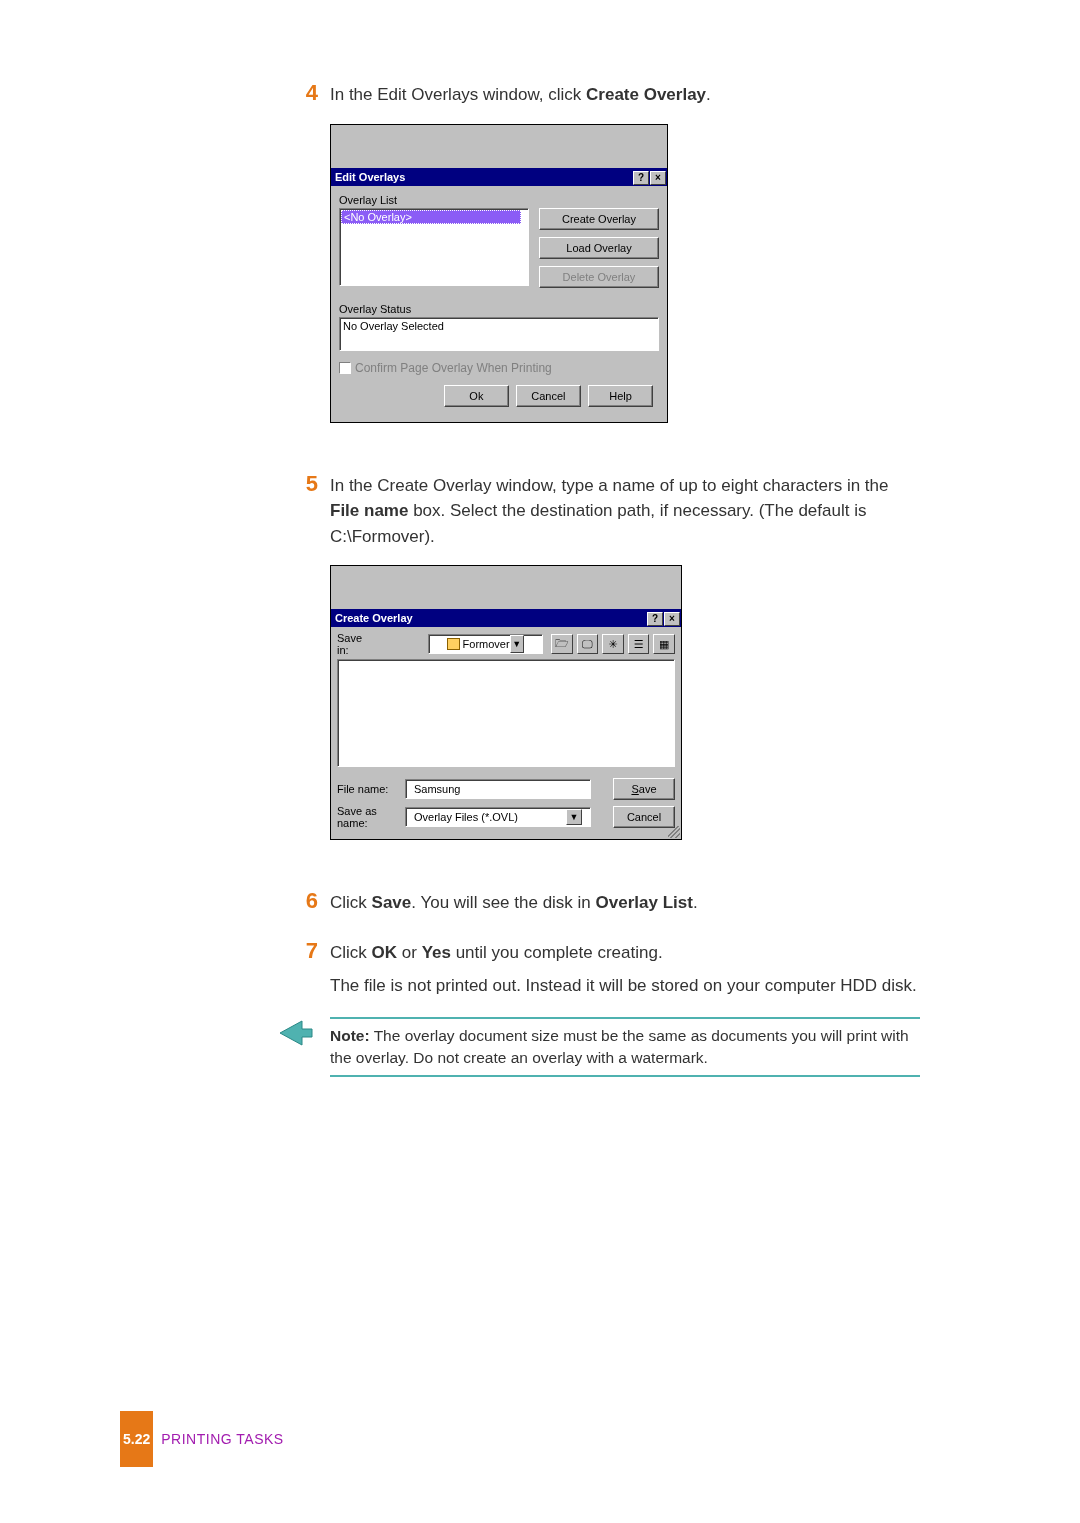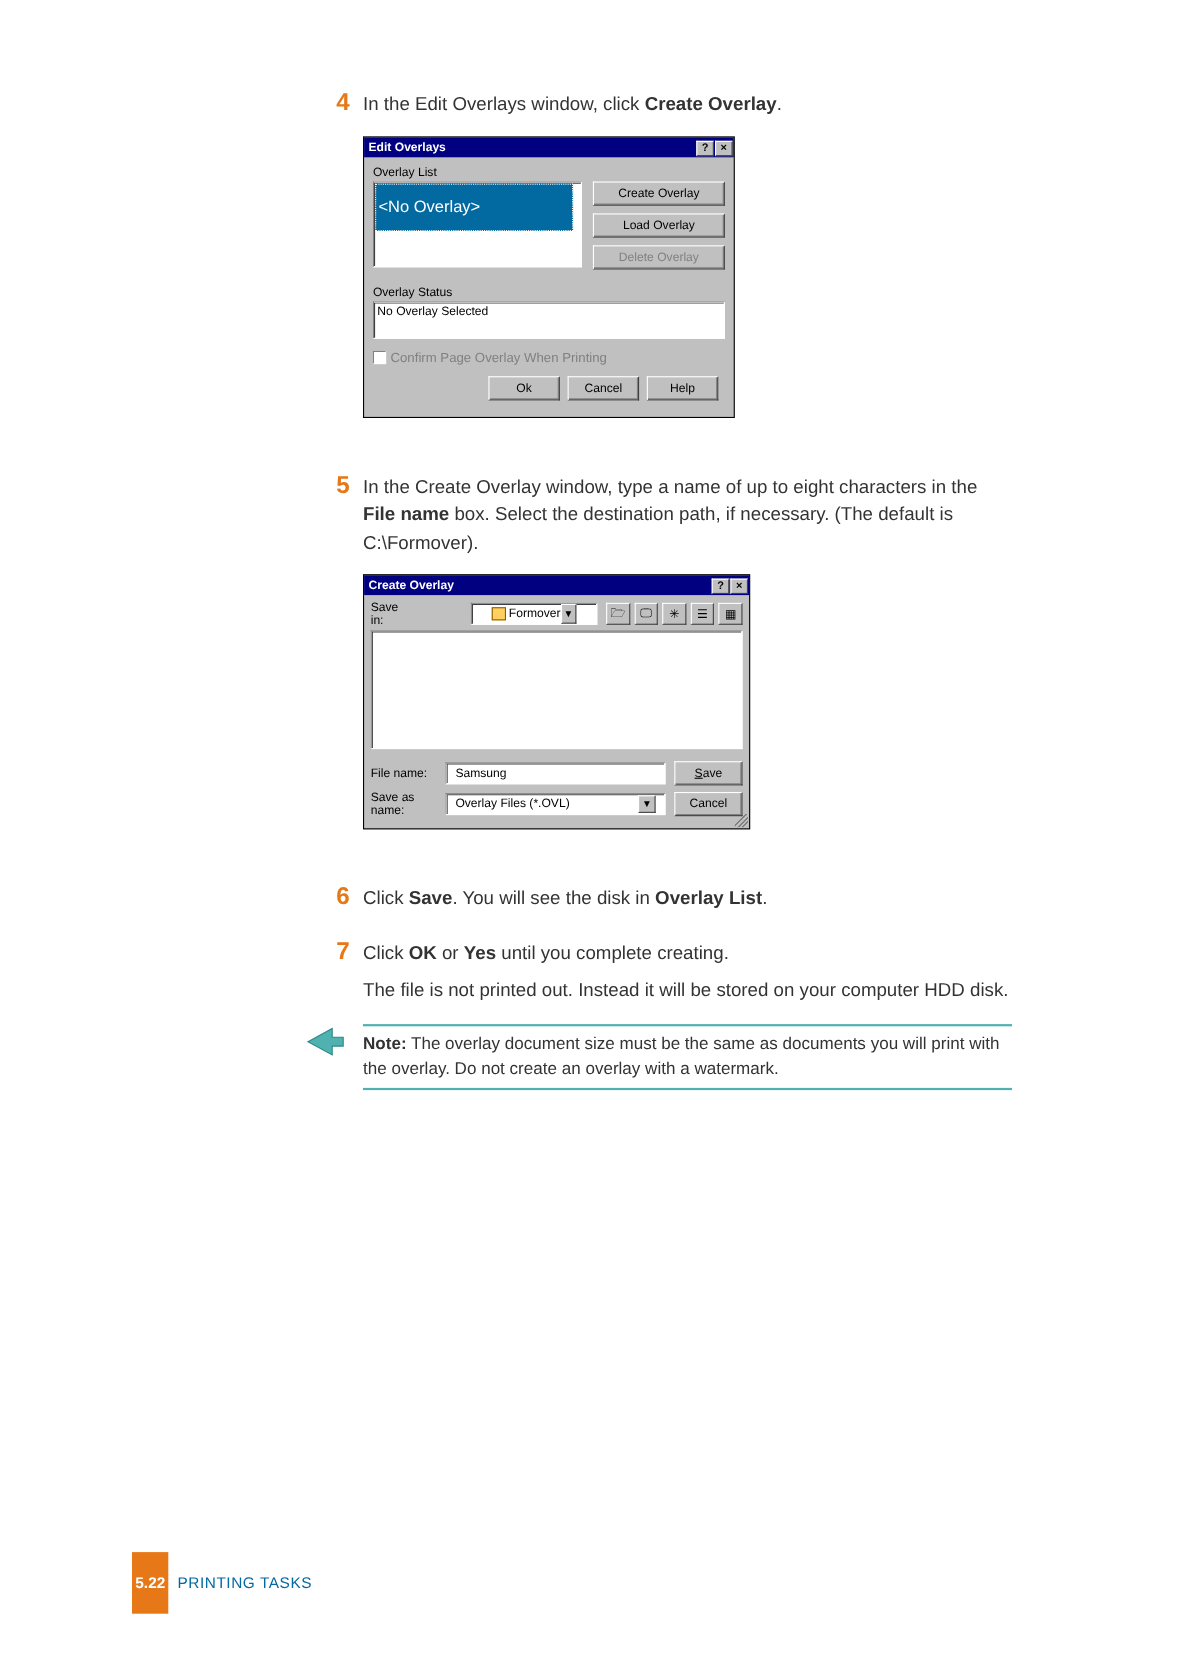--- a/index.html
+++ b/index.html
@@ -62,20 +62,21 @@
   }
   .titlebar {
     background: #000080;
     color: #fff;
     height: 18px;
     display: flex;
     align-items: center;
     padding-left: 4px;
     font-weight: bold;
     font-size: 11px;
+    margin-top: 43px;
   }
   .titlebar-spacer { flex: 1; }
   .tb-btn {
     width: 16px; height: 14px;
     background: #c0c0c0;
     border: 1px solid #fff;
     border-right-color: #404040;
     border-bottom-color: #404040;
     margin: 2px 1px 0 0;
     font-size: 10px; font-weight: bold;
@@ -90,27 +91,27 @@
     border: 1px solid #808080;
     border-right-color: #fff;
     border-bottom-color: #fff;
     box-shadow: inset 1px 1px 0 #404040;
     height: 78px;
     width: 190px;
     padding: 1px;
     position: relative;
   }
   .list-item-sel {
-    background: #0369a1;
+    background: #8b5cf6;
     color: #fff;
-    padding: 12px 2px;
+    padding: 0 2px;
     border: 1px dotted #fff;
     display: inline-block;
     width: 180px;
-    font-size: 15px;
+    font-size: 11px;
   }
   .dlg-edit-row { display: flex; }
   .btn-col { margin-left: 10px; flex: 1; }
   .w95-btn {
     display: block;
     width: 120px;
     height: 22px;
     background: #c0c0c0;
     border: 1px solid #fff;
     border-right-color: #404040;
@@ -216,21 +217,21 @@
   .cr-lbl { width: 68px; font-size: 11px; }
   .cr-input {
     background: #fff;
     border: 1px solid #808080;
     border-right-color: #fff; border-bottom-color: #fff;
     box-shadow: inset 1px 1px 0 #404040;
     height: 20px;
     flex: 1;
     padding: 2px 8px;
     font-size: 11px;
-    margin-right: 8px;
+    margin-right: 22px;
     display: flex; align-items: center;
   }
   .cr-combo-arrow {
     width: 16px; height: 16px;
     background: #c0c0c0;
     border: 1px solid #fff;
     border-right-color: #404040; border-bottom-color: #404040;
     text-align: center; font-size: 9px; line-height: 14px;
     margin-left: auto;
   }
@@ -287,21 +288,21 @@
   .pf-box {
     background: #e67817; color: #fff;
     padding: 20px 3px;
     font-weight: bold;
     font-size: 14px;
     margin-right: 8px;
   }
   .pf-title {
     font-variant: small-caps;
     letter-spacing: 0.5px;
-    color: #0369a1;
+    color: #a21caf;
   }
   .ul { text-decoration: underline; }
 </style>
 </head>
 <body>
 
 <div class="page">
 
   <div class="step-row">
     <div class="step-num">4</div>

